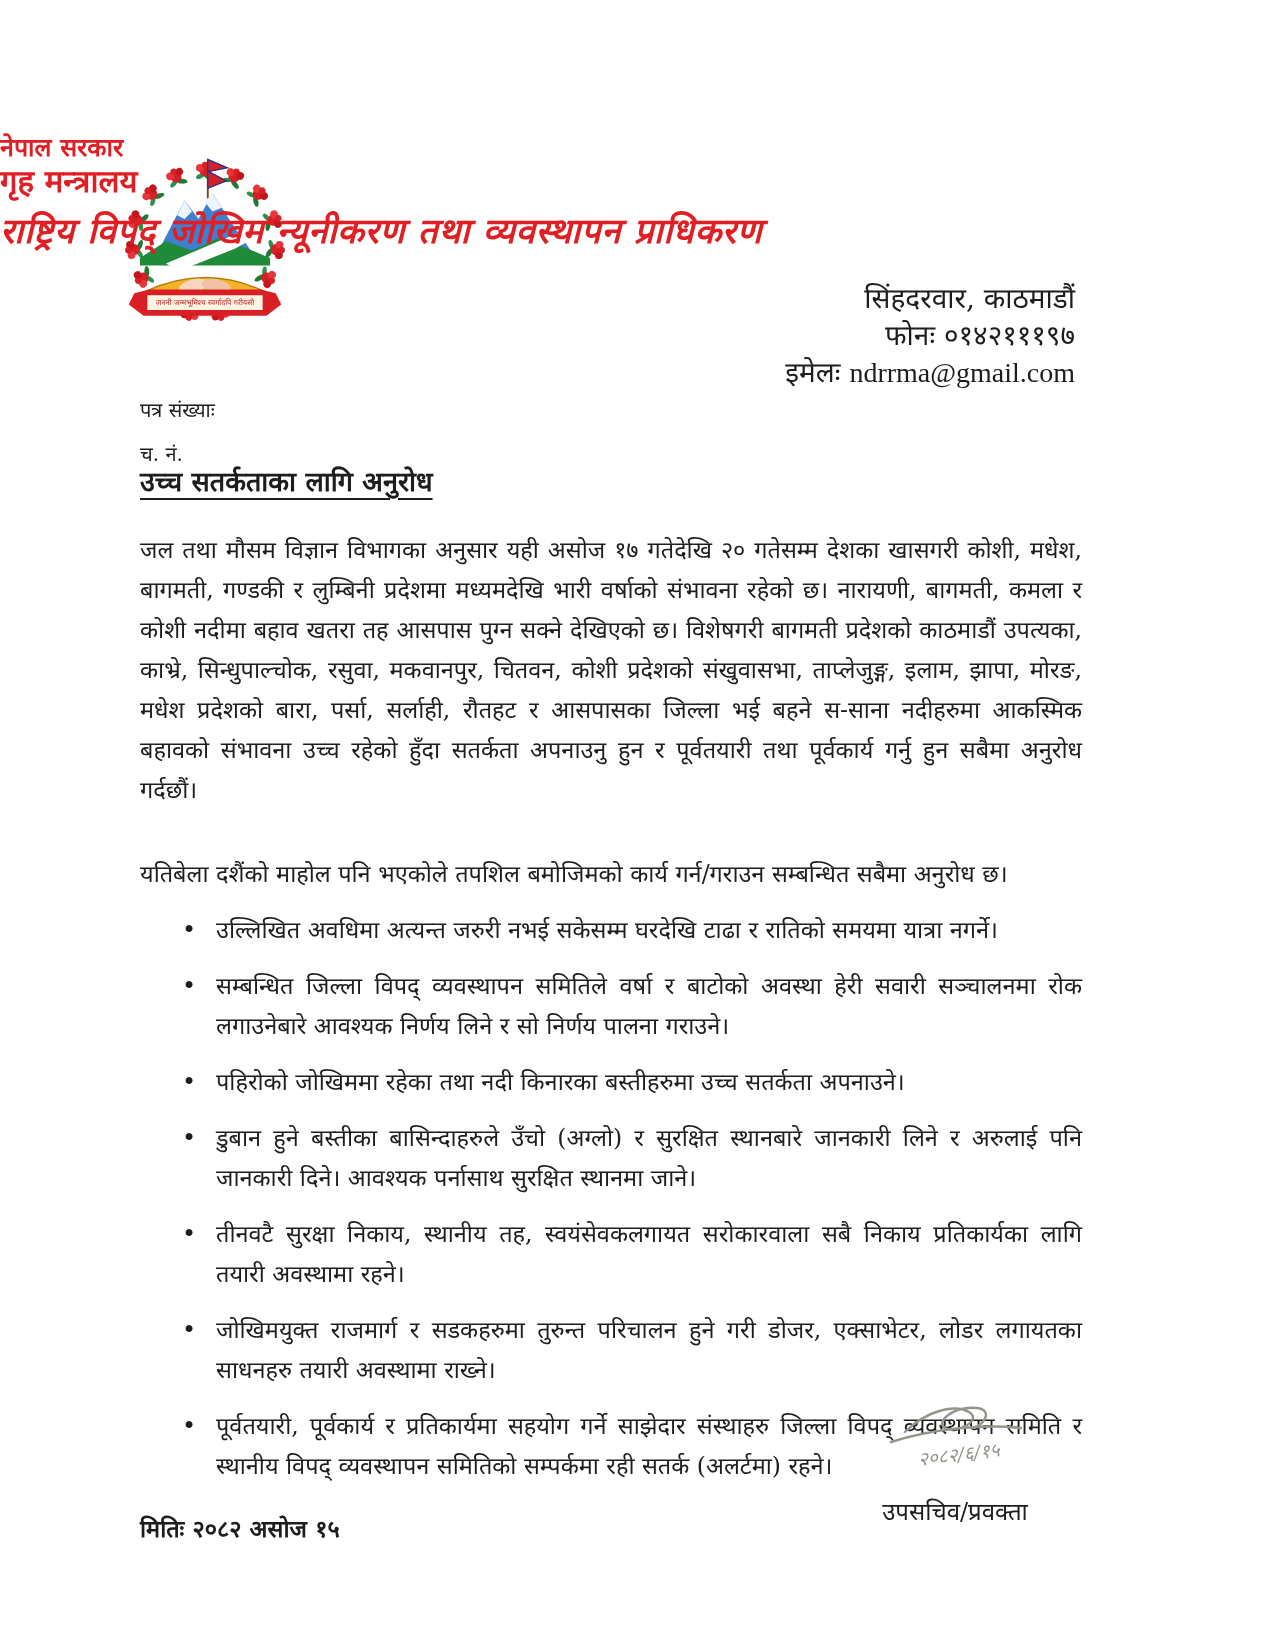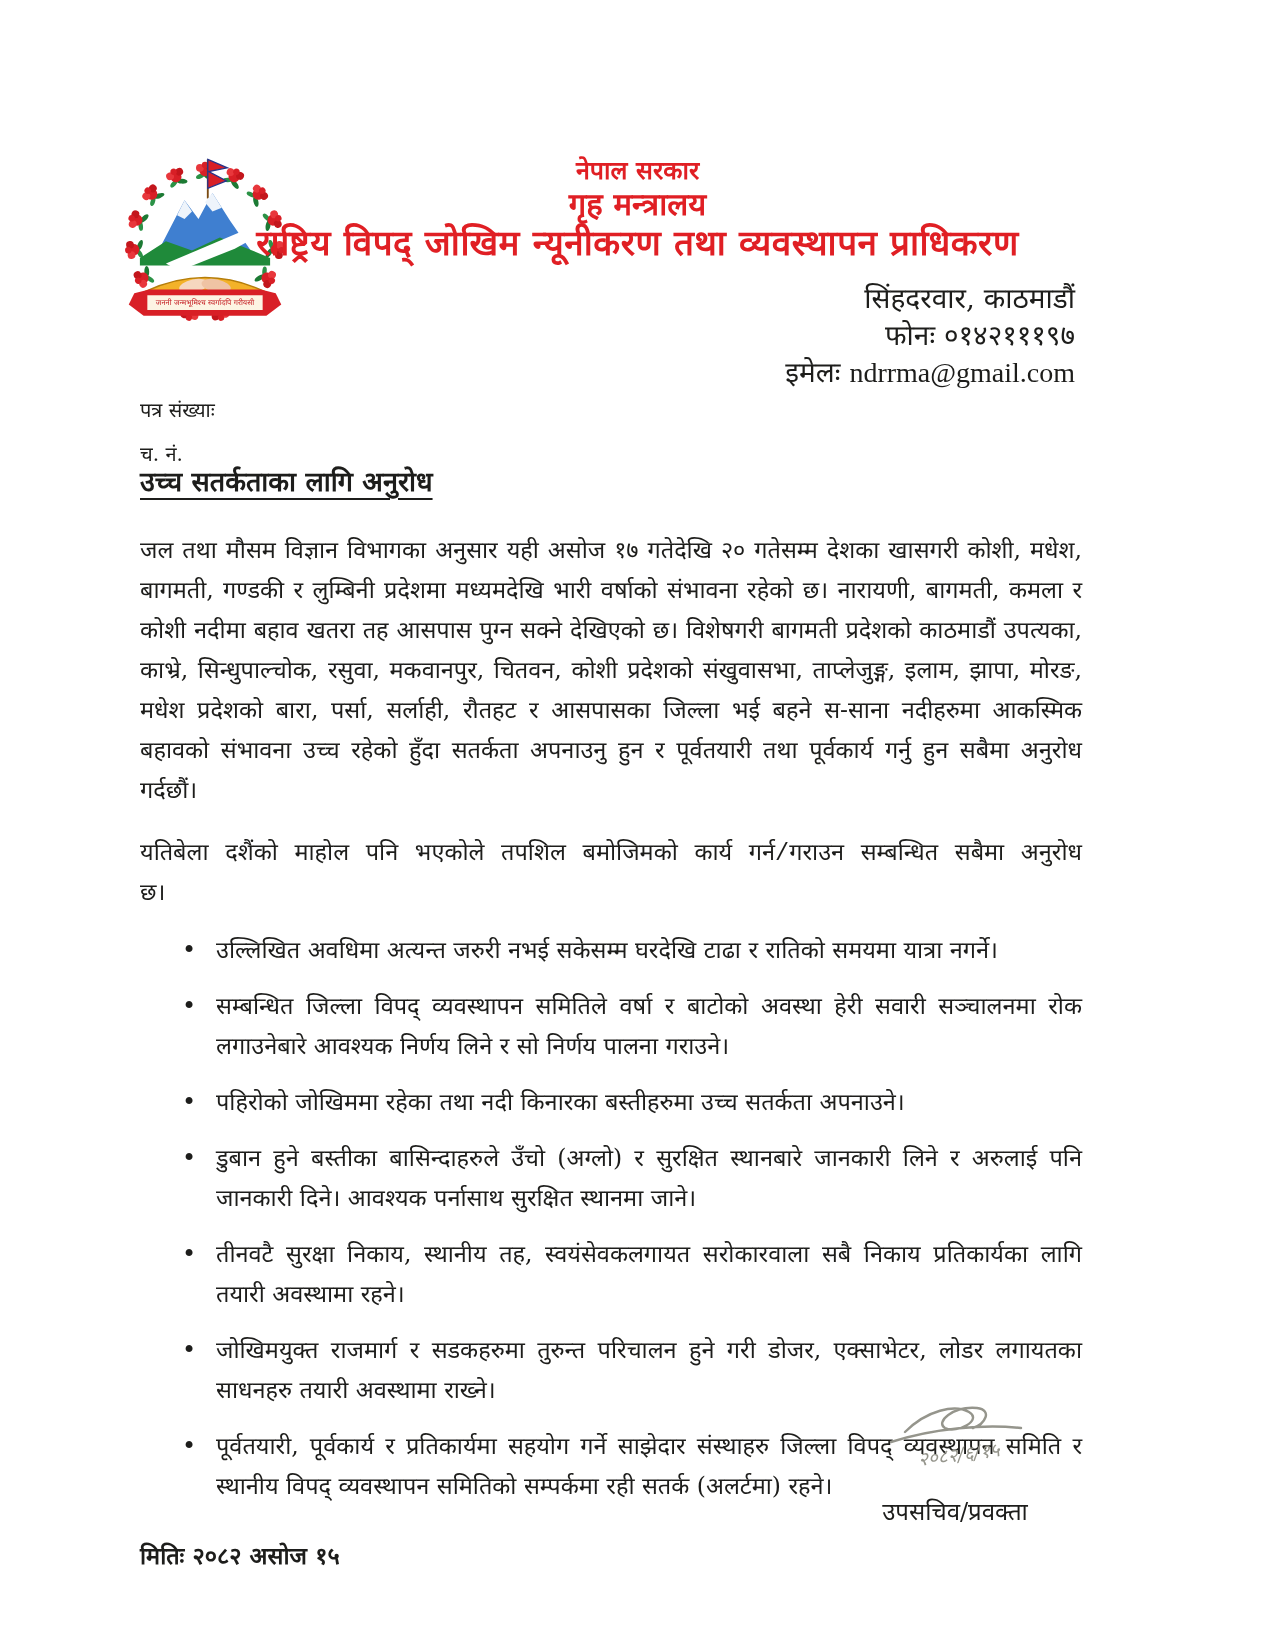--- a/index.html
+++ b/index.html
@@ -11,38 +11,38 @@
   .page {
     position:relative;
     width:1275px; height:1650px;
     margin:0 auto;
     background:#ffffff;
     overflow:hidden;
   }
   
   .emblem { position:absolute; left:112px; top:150px; width:186px; height:176px; }
   
-  .head { position:absolute; left:0; top:156px; width:100%; text-align:center; color:#e01f24; font-weight:700; }
+  .head { position:absolute; left:0; top:133px; width:100%; color:#e01f24; font-weight:700; }
   .head .g1 { font-size:25px; line-height:30px; }
   .head .g2 { font-size:31px; line-height:36px; }
-  .head .g3 { font-size:35px; line-height:42px; letter-spacing:0.5px; }
+  .head .g3 { font-size:35px; line-height:42px; margin-top:11px; letter-spacing:0.5px;font-style:italic; }
   
   .contact { position:absolute; right:200px; top:280px; text-align:right; font-size:28px; line-height:37px; }
   .contact .latin { font-family:"Liberation Serif", serif; }
   
   .refs { position:absolute; left:140px; top:388px; font-size:20px; line-height:44px; }
   
   .body-block { position:absolute; left:140px; top:462px; width:942px; font-size:23.5px; line-height:40px; }
   .title { text-align:left; font-weight:700; font-size:27px; text-decoration:underline; text-underline-offset:7px; text-decoration-thickness:2px; margin-bottom:28px; }
   .para { text-align:justify; }
-  .para + .para { margin-top:24px;font-family:Liberation Mono, monospace; }
+  .para + .para { margin-top:44px; }
   ul.bullets { list-style:none; margin-top:14px; }
   ul.bullets li { position:relative; padding-left:76px; text-align:justify; margin-bottom:12px;margin-top:16px; }
   ul.bullets li::before { content:"•"; position:absolute; left:42px; top:0; font-size:24px; }
-  .date-line { margin-top:30px; font-weight:700; }
+  .date-line { margin-top:23px; font-weight:700; }
   
   .sig { position:absolute; right:200px; top:1398px; width:240px; text-align:center; font-size:24px; line-height:44px; }
   .sig .scrawl { position:relative; height:92px; }
 </style>
 </head>
 <body>
 
 <div class="page">
 
   <div class="emblem">

